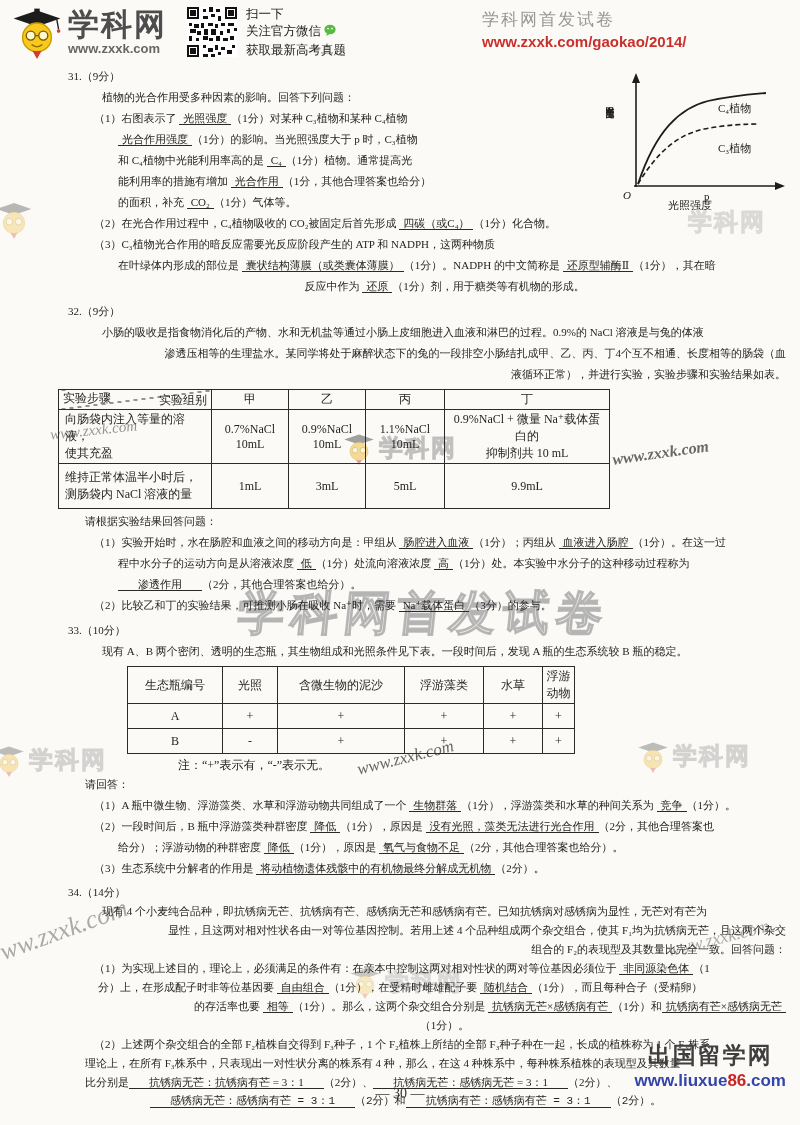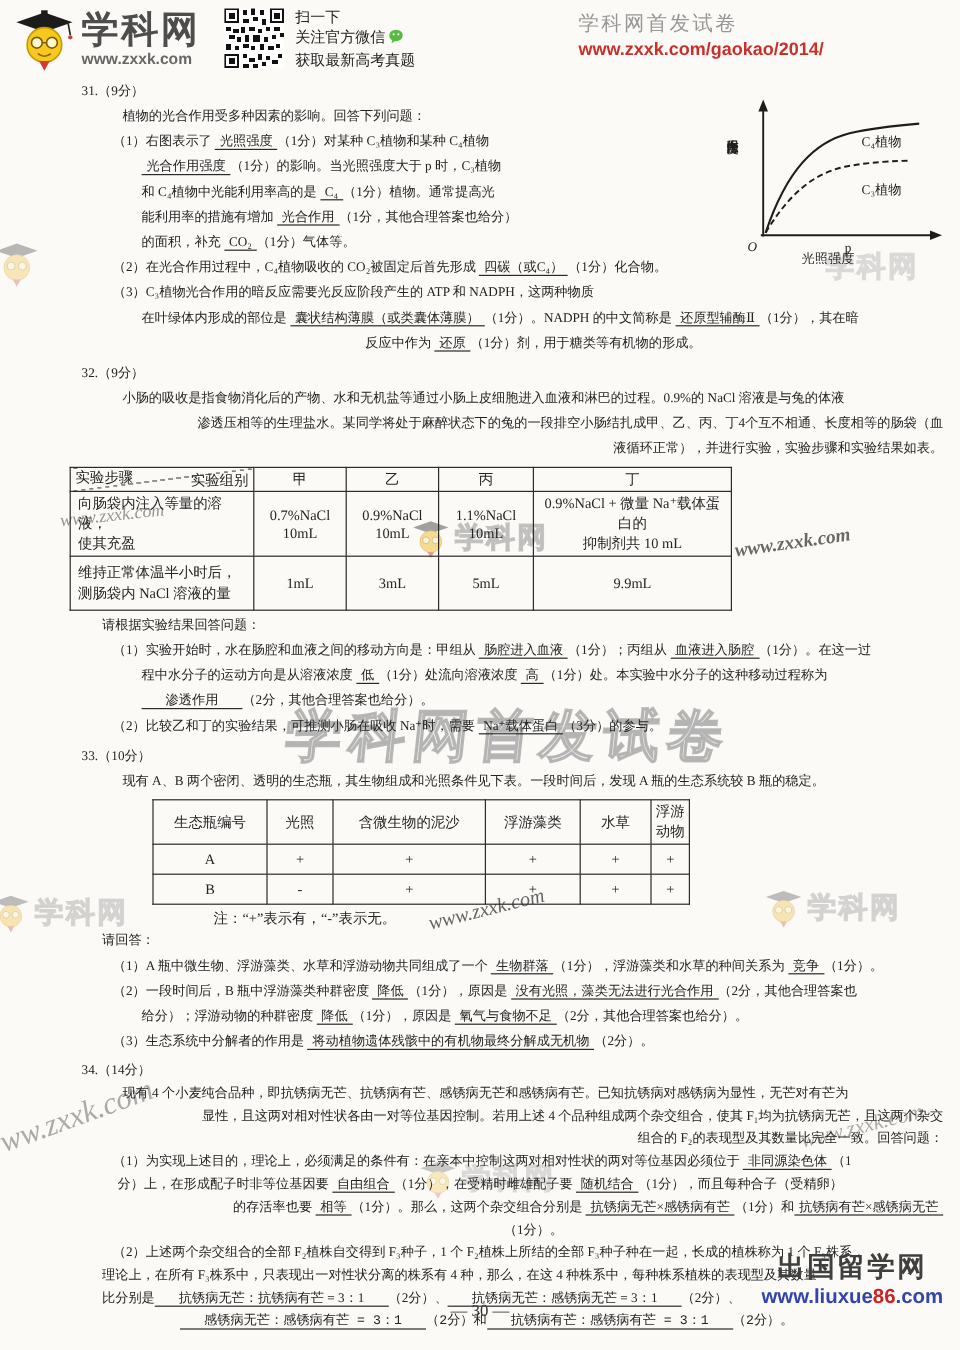--- a/index.html
+++ b/index.html
@@ -19,21 +19,21 @@
   .content{position:absolute;top:66px;left:0;width:800px;}
   .q{position:relative;margin:0 14px 4px 68px;}
   .ln{line-height:21px;font-size:11px;white-space:nowrap;}
   .q34 .ln{line-height:19px;}
   .i0{margin-left:0;} .iA{margin-left:34px;} .iB{margin-left:26px;text-align:right;} .iC{margin-left:17px;}
   .i1{margin-left:26px;} .iG{margin-left:30px;} .iE{margin-left:35px;text-align:center;} .i2{margin-left:50px;}
   .iD{margin-left:82px;font-family:Liberation Mono, monospace;} .iF{margin-left:110px;}
   .u{border-bottom:1px solid #2a2a2a;padding:0 4px;}
   .wide{padding:0 20px;}
   
-  .graph31{position:absolute;right:-4px;top:12px;width:184px;height:142px;}
+  .graph31{position:absolute;right:-4px;top:2px;width:184px;height:142px;}
   .graph31 text{font-size:11px;fill:#1d1d1d;font-family:"Liberation Serif",serif;}
   
   table{border-collapse:collapse;font-size:12px;color:#242424;}
   td,th{border:1px solid #2b2b2b;text-align:center;vertical-align:middle;font-weight:normal;padding:1px 3px;}
   .t32{margin:2px 0 2px 58px;width:552px;}
   .t32 .diag{position:relative;width:146px;height:44px;
       background:linear-gradient(to bottom right,transparent 49.4%,#2b2b2b 49.4%,#2b2b2b 50.6%,transparent 50.6%);}
   .diag .tr-lbl{position:absolute;right:4px;top:2px;font-size:12px;}
   .diag .bl-lbl{position:absolute;left:4px;bottom:2px;font-size:12px;}
   .t32 .rowlbl{text-align:left;padding-left:6px;margin-left:40px;}

